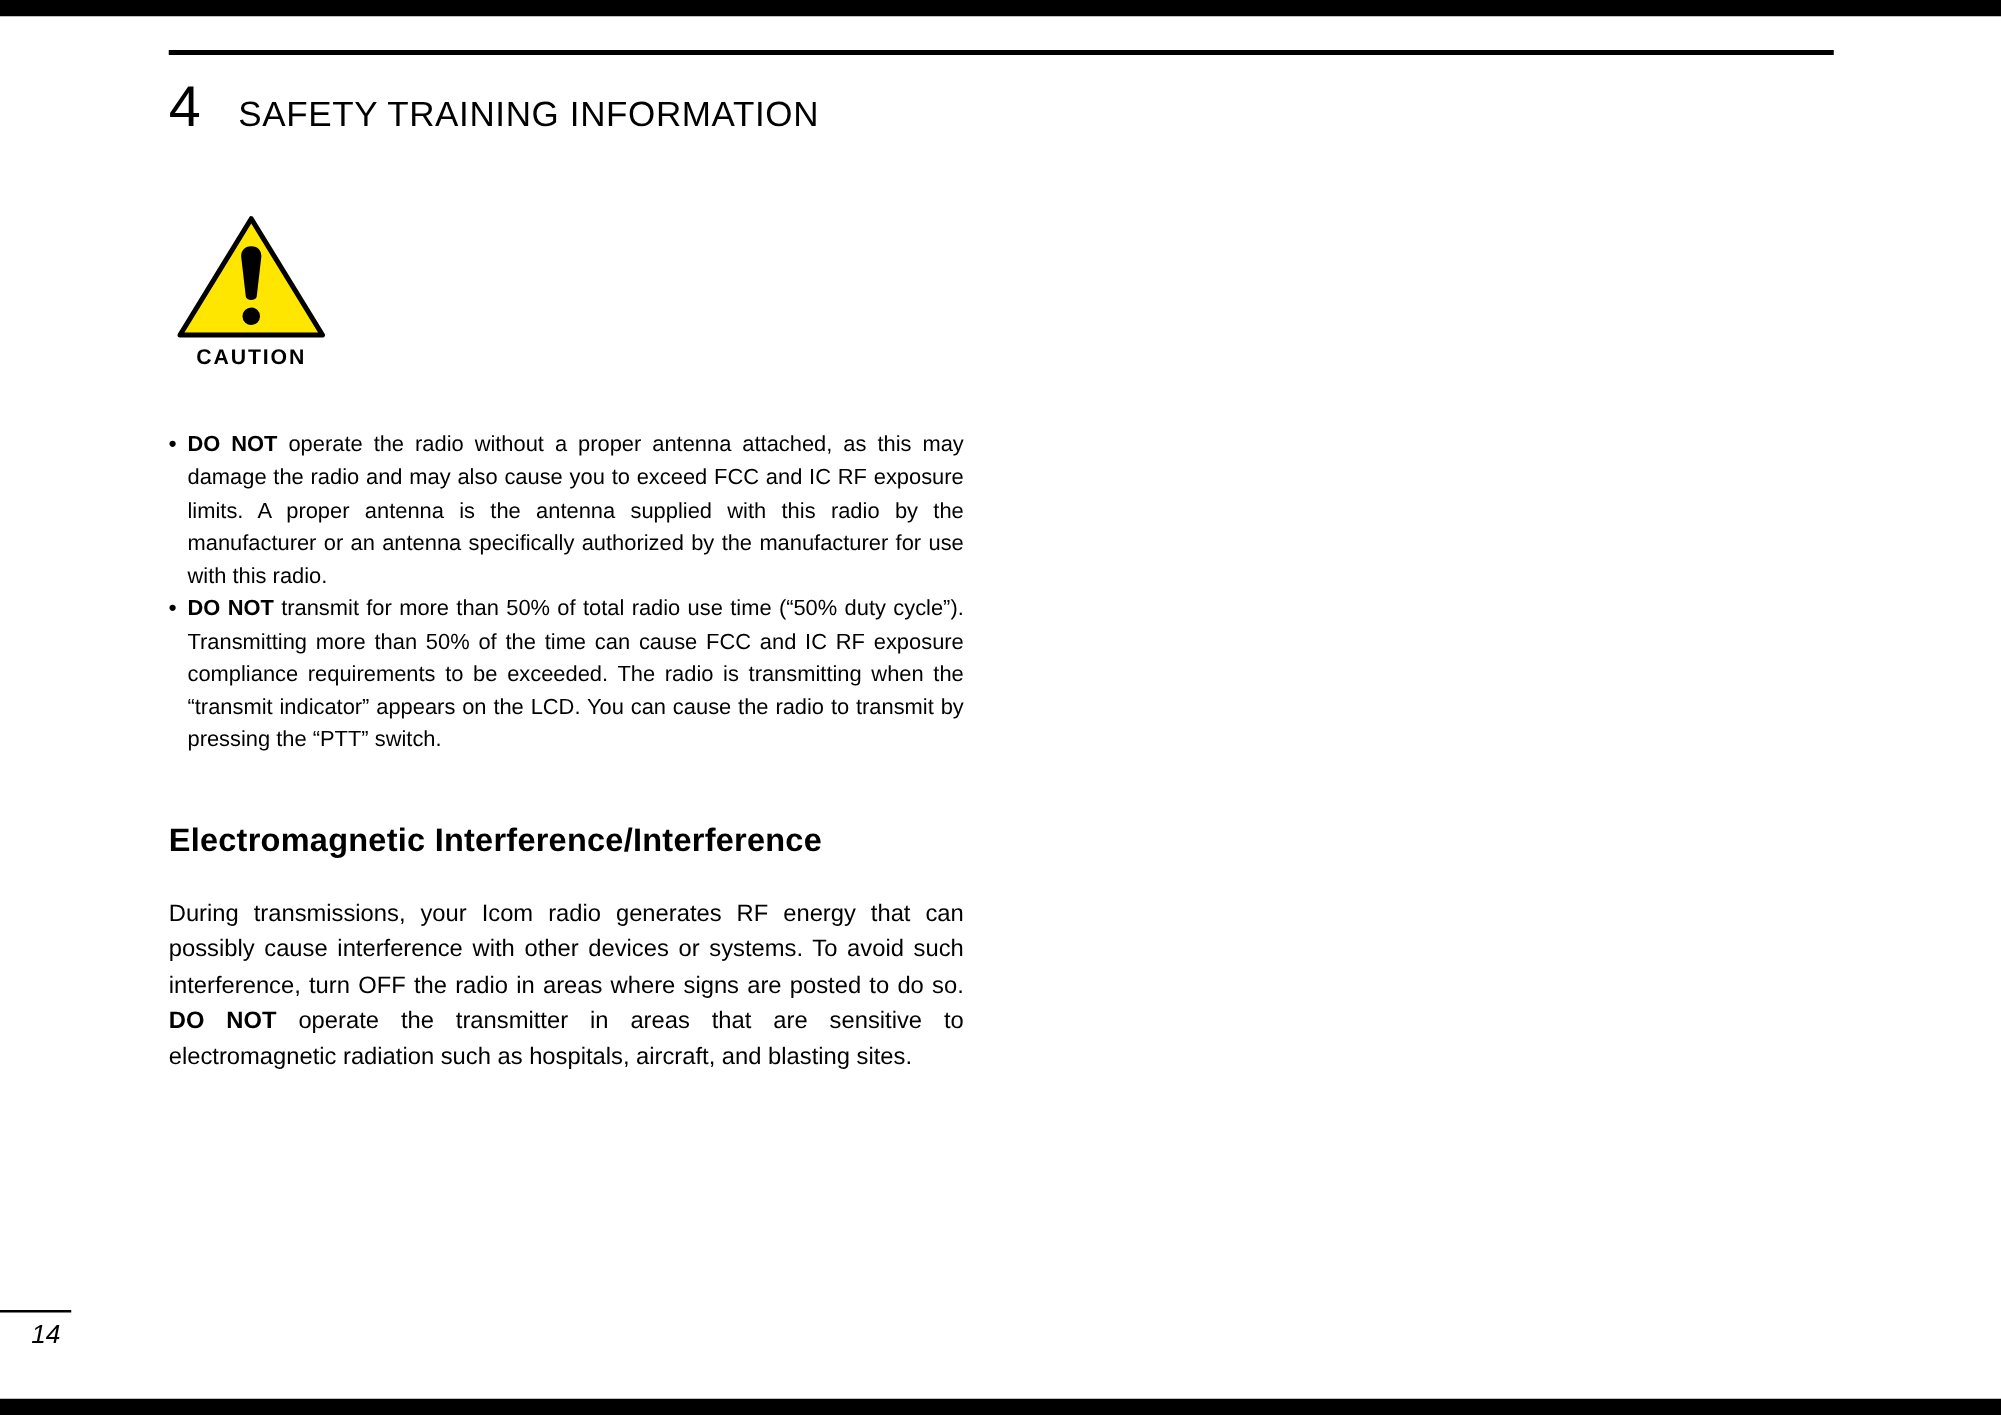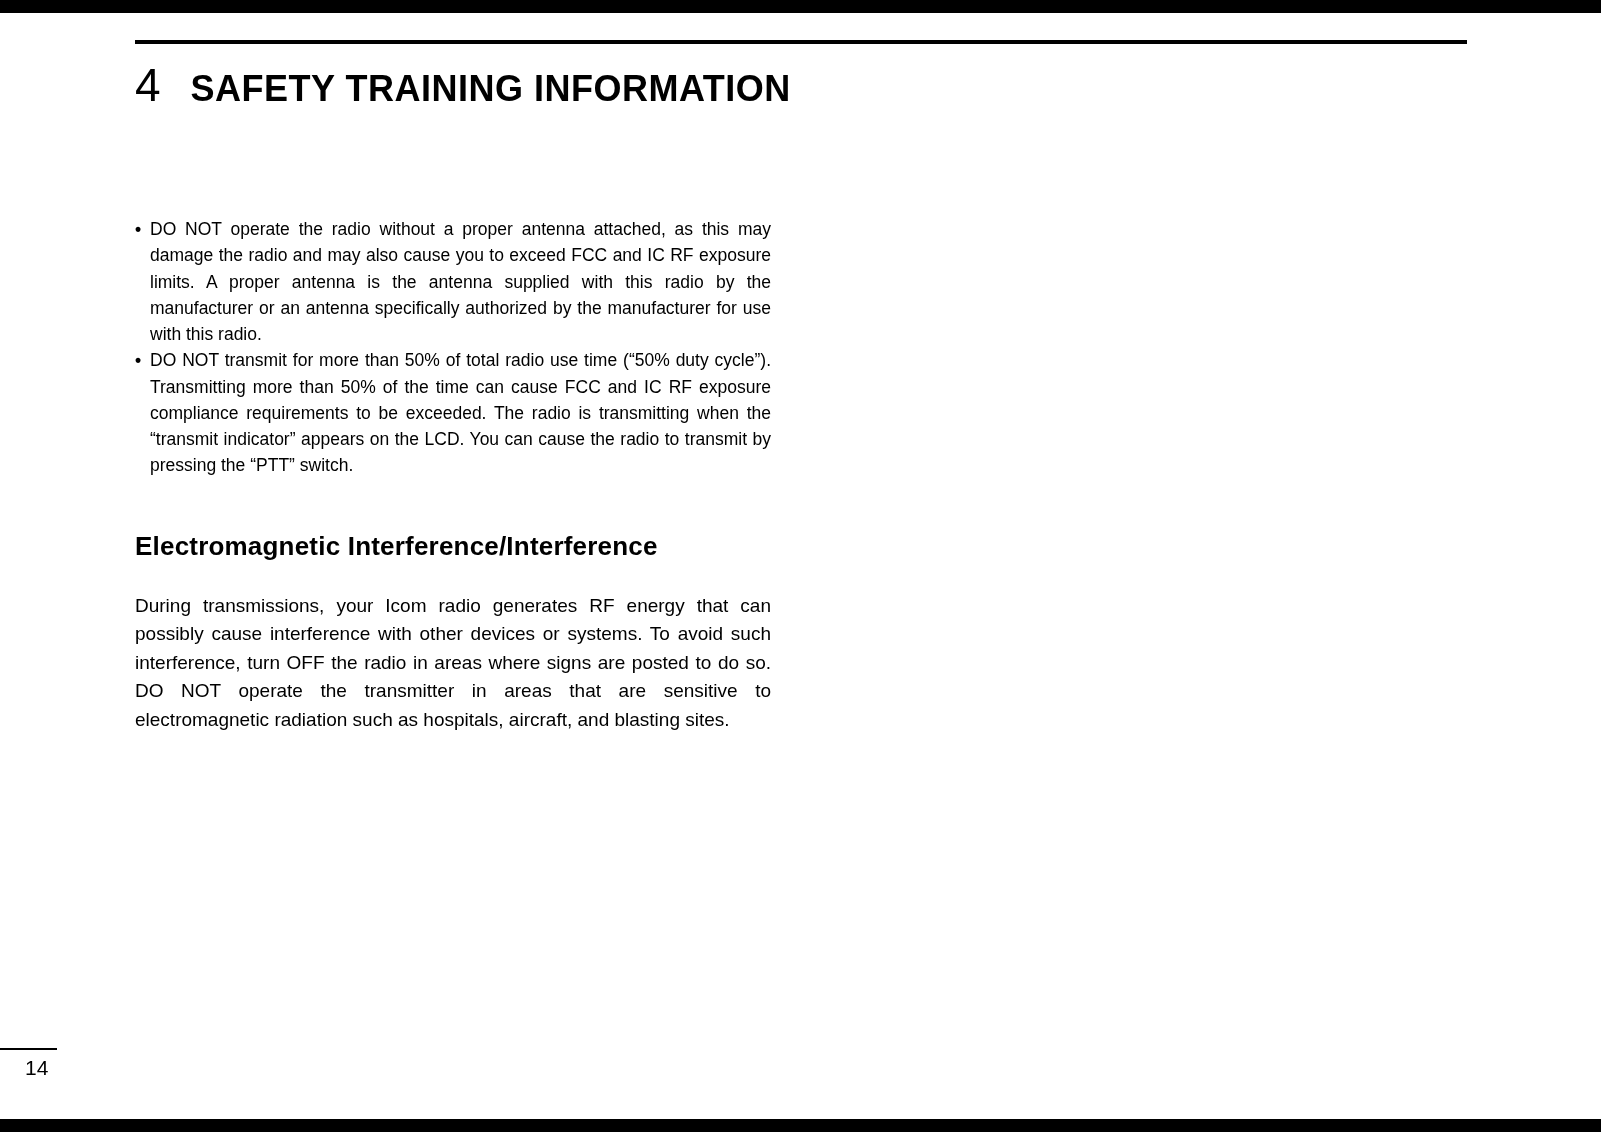--- a/index.html
+++ b/index.html
@@ -37,22 +37,22 @@
     display: flex;
     align-items: baseline;
   }
   .chapter-number {
     font-size: 46px;
     font-weight: 400;
     margin-right: 30px;
     line-height: 1;
   }
   .chapter-title {
-    font-size: 36px;
-    font-weight: 700;
+    font-size: 28px;
+    font-weight: 400;
     letter-spacing: 0.5px;
     line-height: 1;
   }
 
   .main-col {
     position: absolute;
     left: 135px;
     top: 170px;
     width: 636px;
   }
@@ -119,40 +119,51 @@
     left: 0;
     bottom: 52px;
   }
   .footer-rule {
     width: 57px;
     border-top: 2px solid #000;
   }
   .footer-number {
     font-size: 21px;
     padding: 6px 0 0 25px;
+    font-style: italic;
   }
-  b { font-weight: 400; }
+  b { font-weight: 700; }
 </style>
 </head>
 <body>
 
 <div class="page">
 
   <div class="edge-bar top"></div>
 
   <div class="header-rule"></div>
 
   <div class="chapter-heading">
     <span class="chapter-number">4</span>
     <span class="chapter-title">SAFETY TRAINING INFORMATION</span>
   </div>
 
   <div class="main-col">
 
     <div class="caution-row">
+      <div class="caution-badge">
+        <span>
+          <svg width="128" height="104" viewBox="0 0 128 104" aria-hidden="true">
+            <path d="M64 5 L121 98 L7 98 Z" fill="#FFE600" stroke="#000" stroke-width="4" stroke-linejoin="round"></path>
+            <path d="M64 27 c-6 0 -8.5 4.5 -8 9 l3.6 31 c0.4 4 8.4 4 8.8 0 l3.6 -31 c0.5 -4.5 -2 -9 -8 -9 z" fill="#000"></path>
+            <circle cx="64" cy="83" r="7" fill="#000"></circle>
+          </svg>
+        </span>
+        <div class="caution-label">CAUTION</div>
+      </div>
     </div>
 
     <ul class="guideline-list">
       <li class="guideline-item">
         <span class="guideline-bullet">•</span>
         <div class="guideline-text">
           <b>DO NOT</b><span> operate the radio without a proper antenna attached, as this may damage the radio and may also cause you to exceed FCC and IC RF exposure limits. A proper antenna is the antenna supplied with this radio by the manufacturer or an antenna specifically authorized by the manufacturer for use with this radio.</span>
         </div>
       </li>
       <li class="guideline-item">

